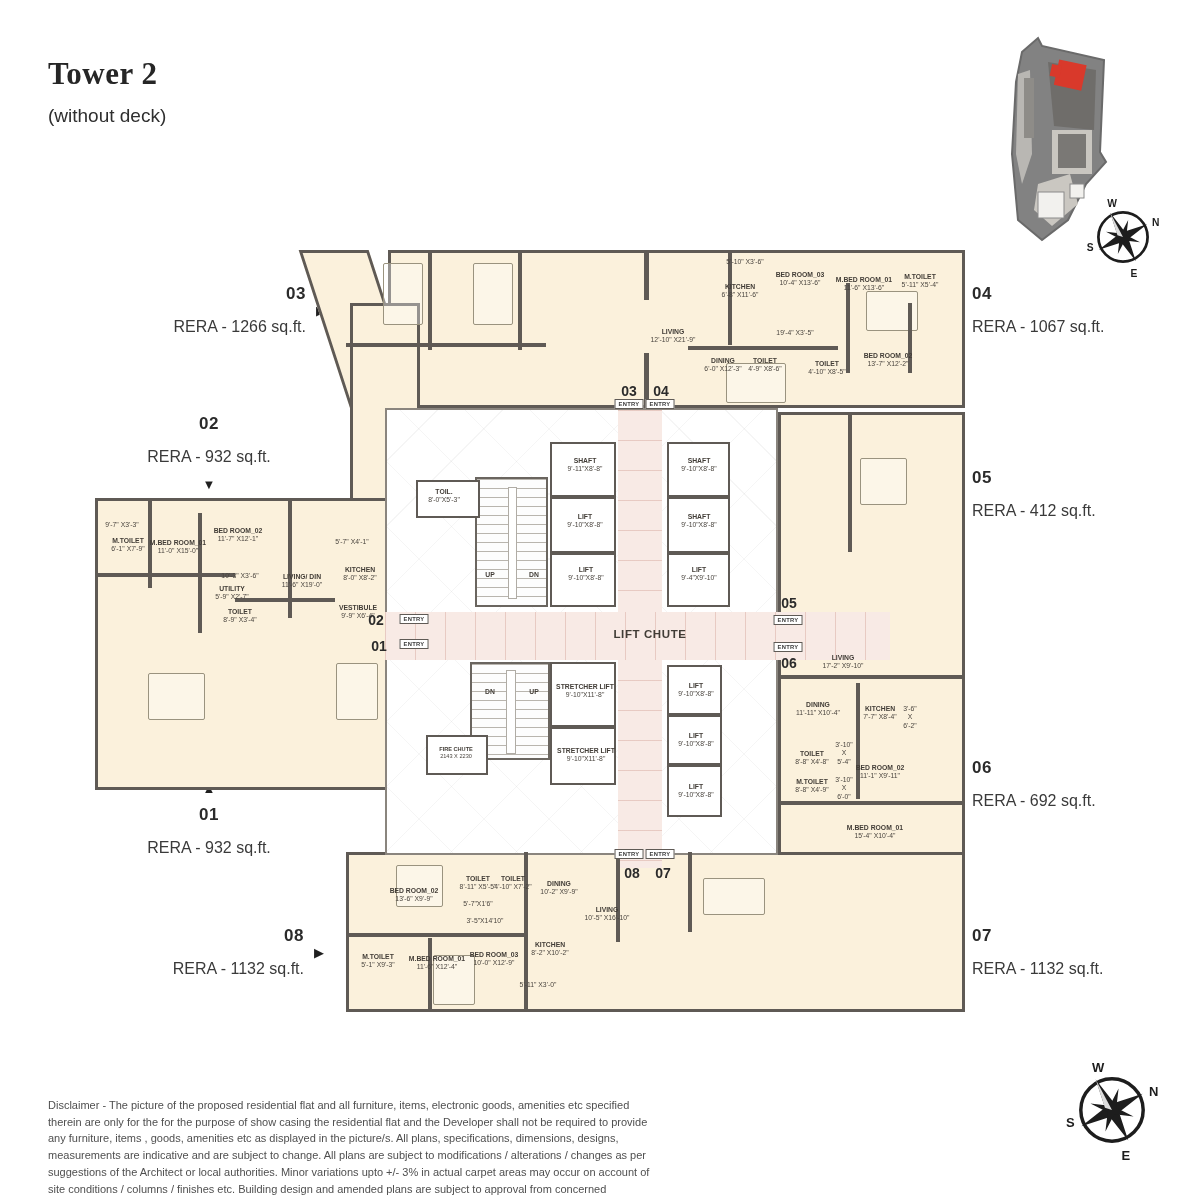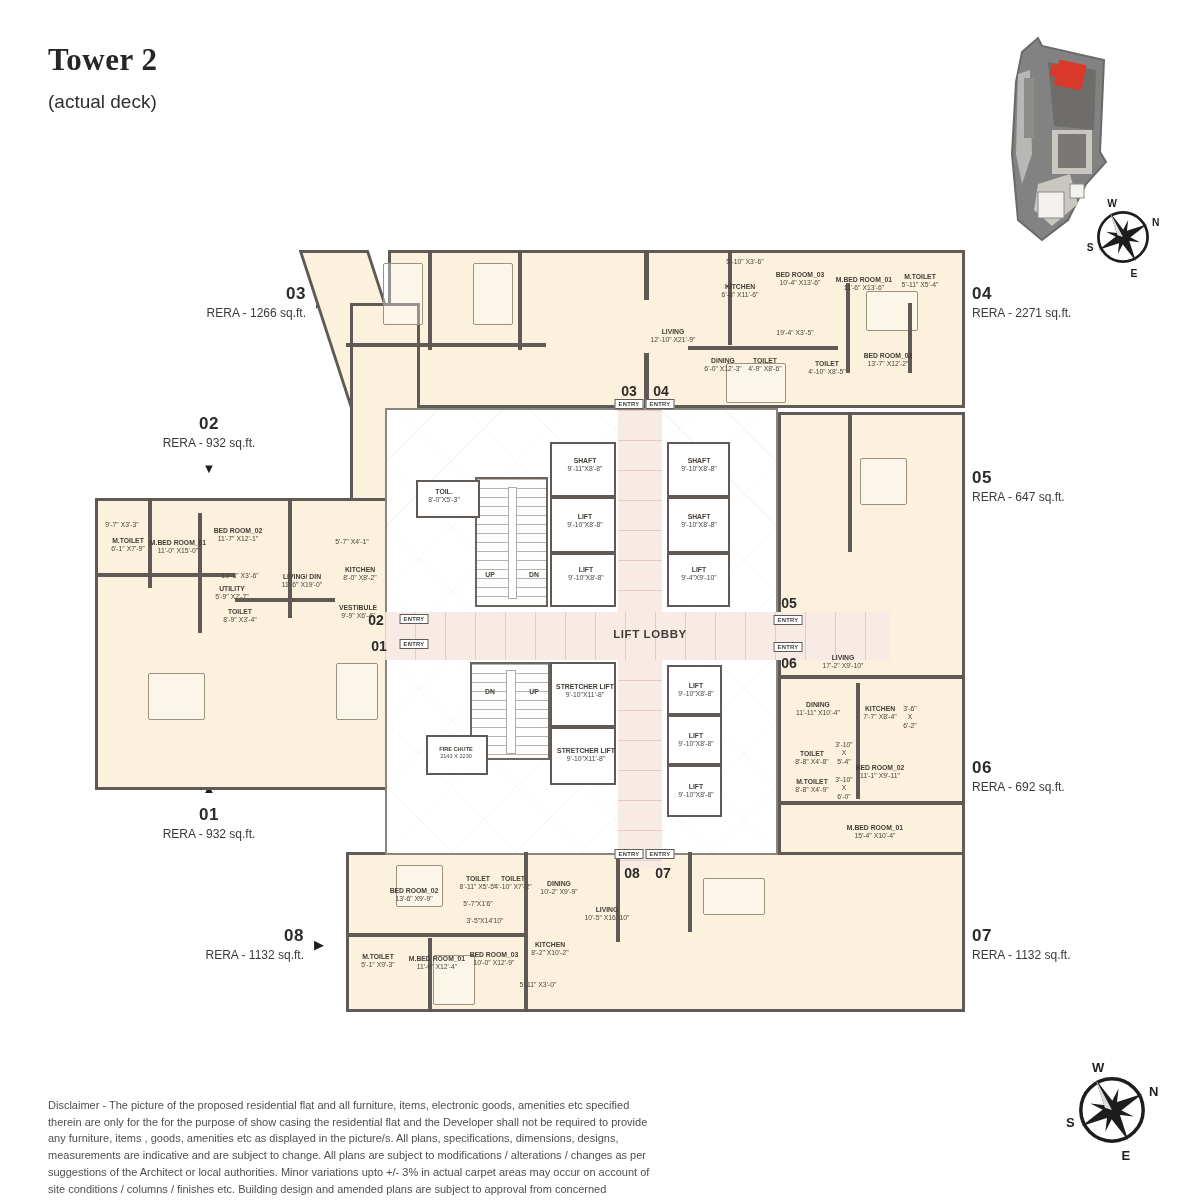--- a/index.html
+++ b/index.html
@@ -3,38 +3,38 @@
 <meta charset="utf-8">
 <style>
   html,body{margin:0;padding:0;}
   body{
     width:1200px;height:1200px;position:relative;overflow:hidden;
     background:#ffffff;
     font-family:"Liberation Sans", sans-serif;
     color:#3c3c3c;
   }
   
-  .hdr{position:absolute;left:48px;top:42px;}
+  .hdr{position:absolute;left:48px;top:56px;}
   .hdr h1{
     margin:0 0 10px 0;font-family:"Liberation Serif", serif;
     font-size:31px;font-weight:bold;color:#262626;letter-spacing:.5px;
   }
   .hdr .sub{font-size:19px;color:#2f2f2f;line-height:1.45;}
   
   .sitemap{position:absolute;left:1008px;top:34px;width:118px;height:212px;}
   
   .compass{position:absolute;}
   .compass.small{left:1082px;top:196px;width:82px;height:82px;}
   .compass.big{left:1060px;top:1058px;width:104px;height:104px;}
   .compass text{font-family:"Liberation Sans",sans-serif;font-weight:bold;fill:#1d1d1d;}
   
   .callout{position:absolute;display:flex;gap:10px;align-items:center;}
   .callout .col{display:flex;flex-direction:column;}
   .callout .num{font-size:17px;font-weight:bold;color:#2b2b2b;letter-spacing:.5px;}
-  .callout .rera{font-size:12px;color:#3a3a3a;margin-top:2px;white-space:nowrap;}
+  .callout .rera{font-size:16px;color:#3a3a3a;margin-top:14px;white-space:nowrap;}
   .callout .arr{font-size:13px;color:#1f1f1f;line-height:1;}
   .callout.right-align .col{align-items:flex-end;}
   .callout.left-align .col{align-items:flex-start;}
   .callout.vert{flex-direction:column;gap:4px;align-items:center;}
   
   #plan{position:absolute;left:88px;top:243px;width:880px;height:772px;}
   #plan .blk{position:absolute;box-sizing:border-box;}
   .wing{background:#fbf1dc;border:3px solid #5f5a55;z-index:1;}
   .wing-ang{background:#fbf1dc;border:3px solid #5f5a55;z-index:1;transform:skewX(18deg);transform-origin:bottom left;}
   .core{background:#ffffff;border:2px solid #8a857e;z-index:2;
@@ -63,21 +63,21 @@
   
   .disclaimer{position:absolute;left:48px;top:1086px;width:614px;
     font-size:11px;line-height:1.52;color:#4f4f4f;}
 </style>
 </head>
 <body>
 
 <div class="hdr">
   <h1>Tower 2</h1>
   <div class="sub">
-    <div>(actual deck)</div>
+    <div>(without deck)</div>
   </div>
 </div>
 
 <svg class="sitemap" viewBox="0 0 118 212">
   <polygon points="14,18 30,4 34,12 96,26 92,118 98,128 78,150 60,186 34,206 10,186 4,120 8,48" fill="#828282" stroke="#6a6a6a" stroke-width="2"></polygon>
   <polygon points="10,40 22,36 24,120 14,150 8,120" fill="#b9b7b3"></polygon>
   <rect x="16" y="44" width="10" height="60" fill="#8e8c88"></rect>
   <polygon points="40,28 88,36 86,96 46,92" fill="#6f6d6a"></polygon>
   <rect x="44" y="96" width="40" height="44" fill="#c9c6c0"></rect>
   <rect x="50" y="100" width="28" height="34" fill="#7a7875"></rect>
@@ -121,37 +121,37 @@
     <span class="num">03</span>
     <span class="rera">RERA - 1266 sq.ft.</span>
   </div>
   <span class="arr">▶</span>
 </div>
 
 <div class="callout left-align" style="left:952px;top:284px;">
   <span class="arr">◀</span>
   <div class="col">
     <span class="num">04</span>
-    <span class="rera">RERA - 2271 sq.ft.</span>
+    <span class="rera">RERA - 1067 sq.ft.</span>
   </div>
 </div>
 
 <div class="callout vert" style="left:148px;top:414px;width:122px;">
   <div class="col" style="align-items:center;">
     <span class="num">02</span>
     <span class="rera">RERA - 932 sq.ft.</span>
   </div>
   <span class="arr" style="margin-top:8px;">▼</span>
 </div>
 
 <div class="callout left-align" style="left:952px;top:468px;">
   <span class="arr">◀</span>
   <div class="col">
     <span class="num">05</span>
-    <span class="rera">RERA - 647 sq.ft.</span>
+    <span class="rera">RERA - 412 sq.ft.</span>
   </div>
 </div>
 
 <div class="callout vert" style="left:148px;top:782px;width:122px;">
   <span class="arr" style="margin-bottom:6px;">▲</span>
   <div class="col" style="align-items:center;">
     <span class="num">01</span>
     <span class="rera">RERA - 932 sq.ft.</span>
   </div>
 </div>
@@ -361,21 +361,21 @@
       <div class="ln-name">LIFT</div>
       <div>9'-4"X9'-10"</div>
     </div>
     <div class="plan-label" style="left: 402px; top: 332px;">
       <div class="ln-name">UP</div>
     </div>
     <div class="plan-label" style="left: 446px; top: 332px;">
       <div class="ln-name">DN</div>
     </div>
     <div class="plan-label lobby-label" style="left: 562px; top: 391px;">
-      <div class="ln-name">LIFT LOBBY</div>
+      <div class="ln-name">LIFT CHUTE</div>
     </div>
     <div class="plan-label" style="left: 402px; top: 449px;">
       <div class="ln-name">DN</div>
     </div>
     <div class="plan-label" style="left: 446px; top: 449px;">
       <div class="ln-name">UP</div>
     </div>
     <div class="plan-label" style="left: 368px; top: 510px; font-size: 5.6px;">
       <div class="ln-name">FIRE CHUTE</div>
       <div>2143 X 2230</div>

